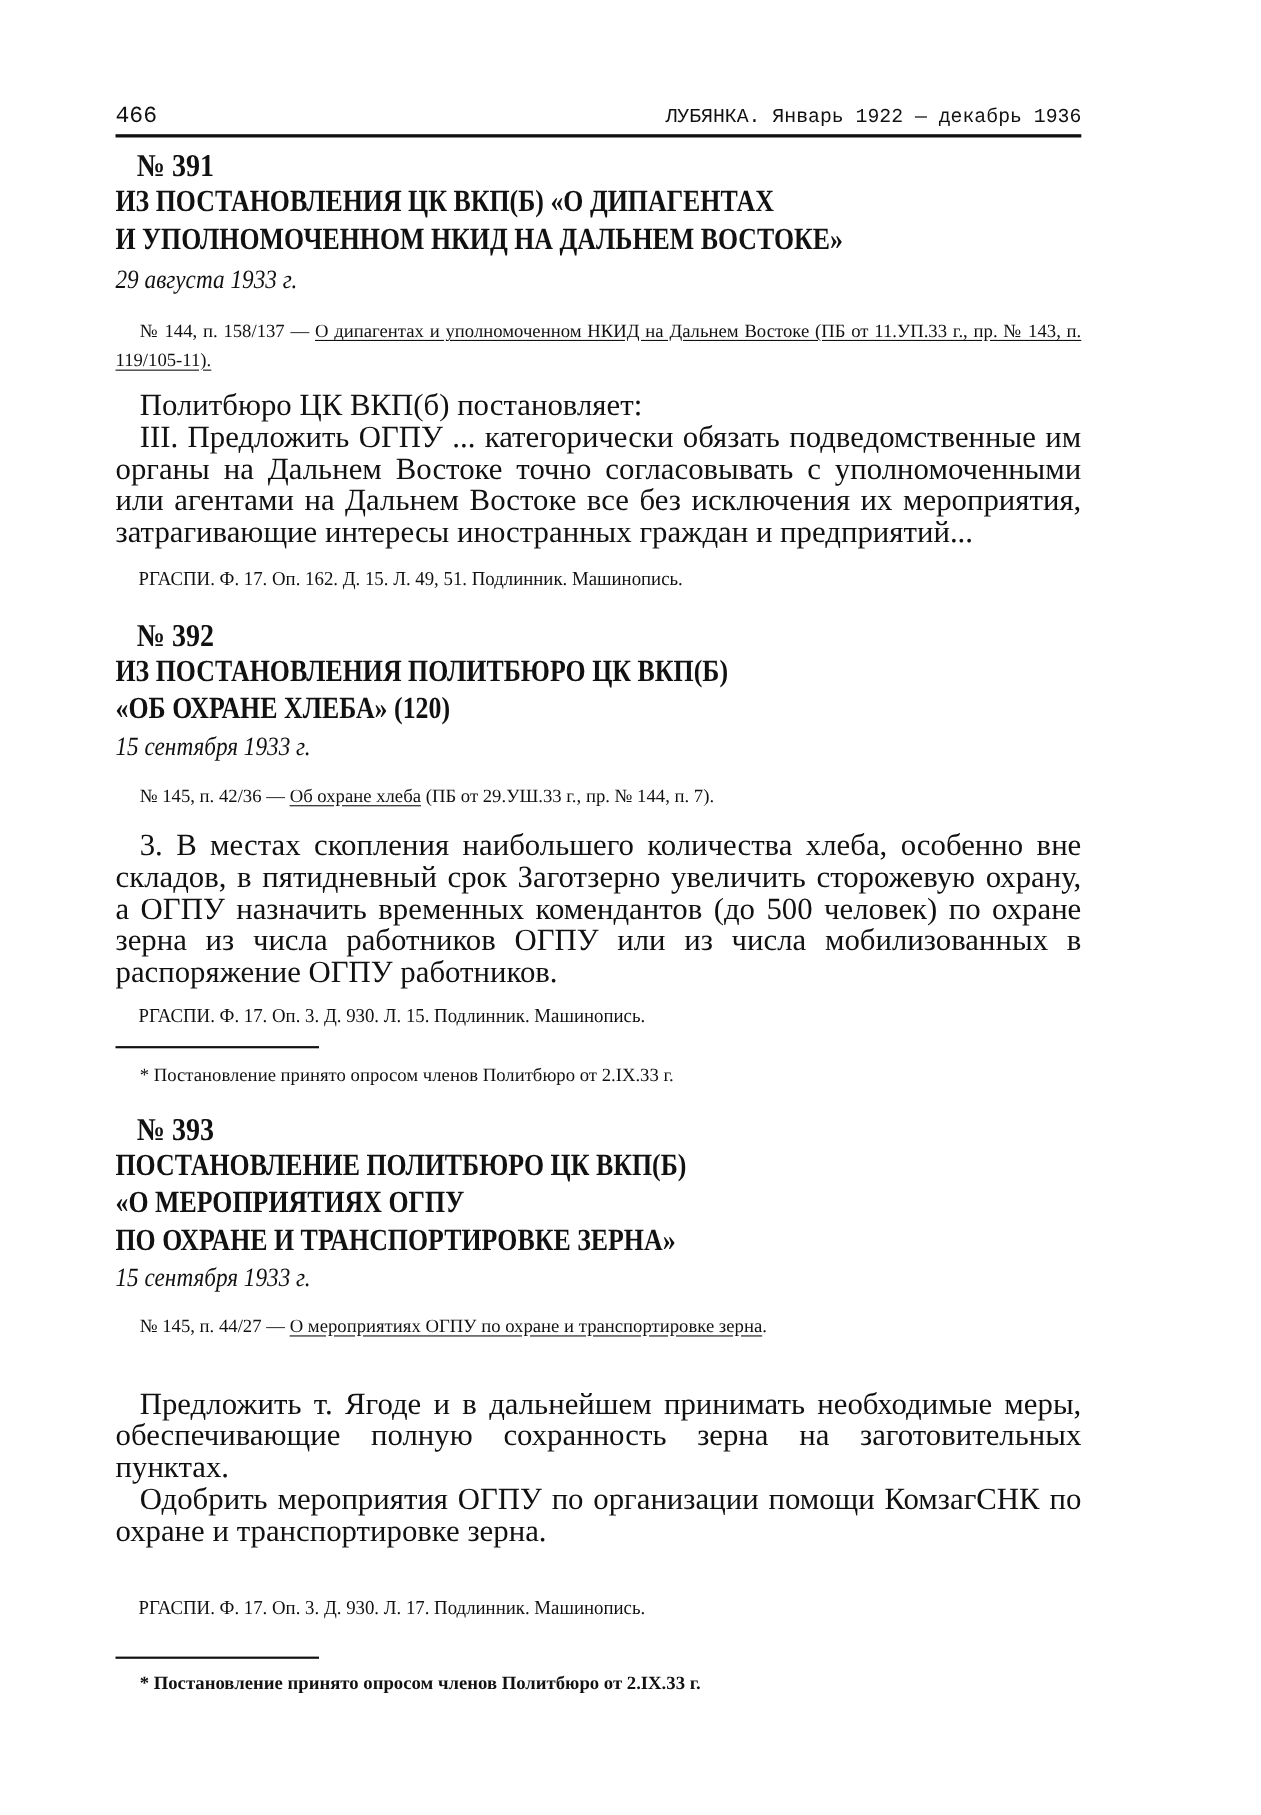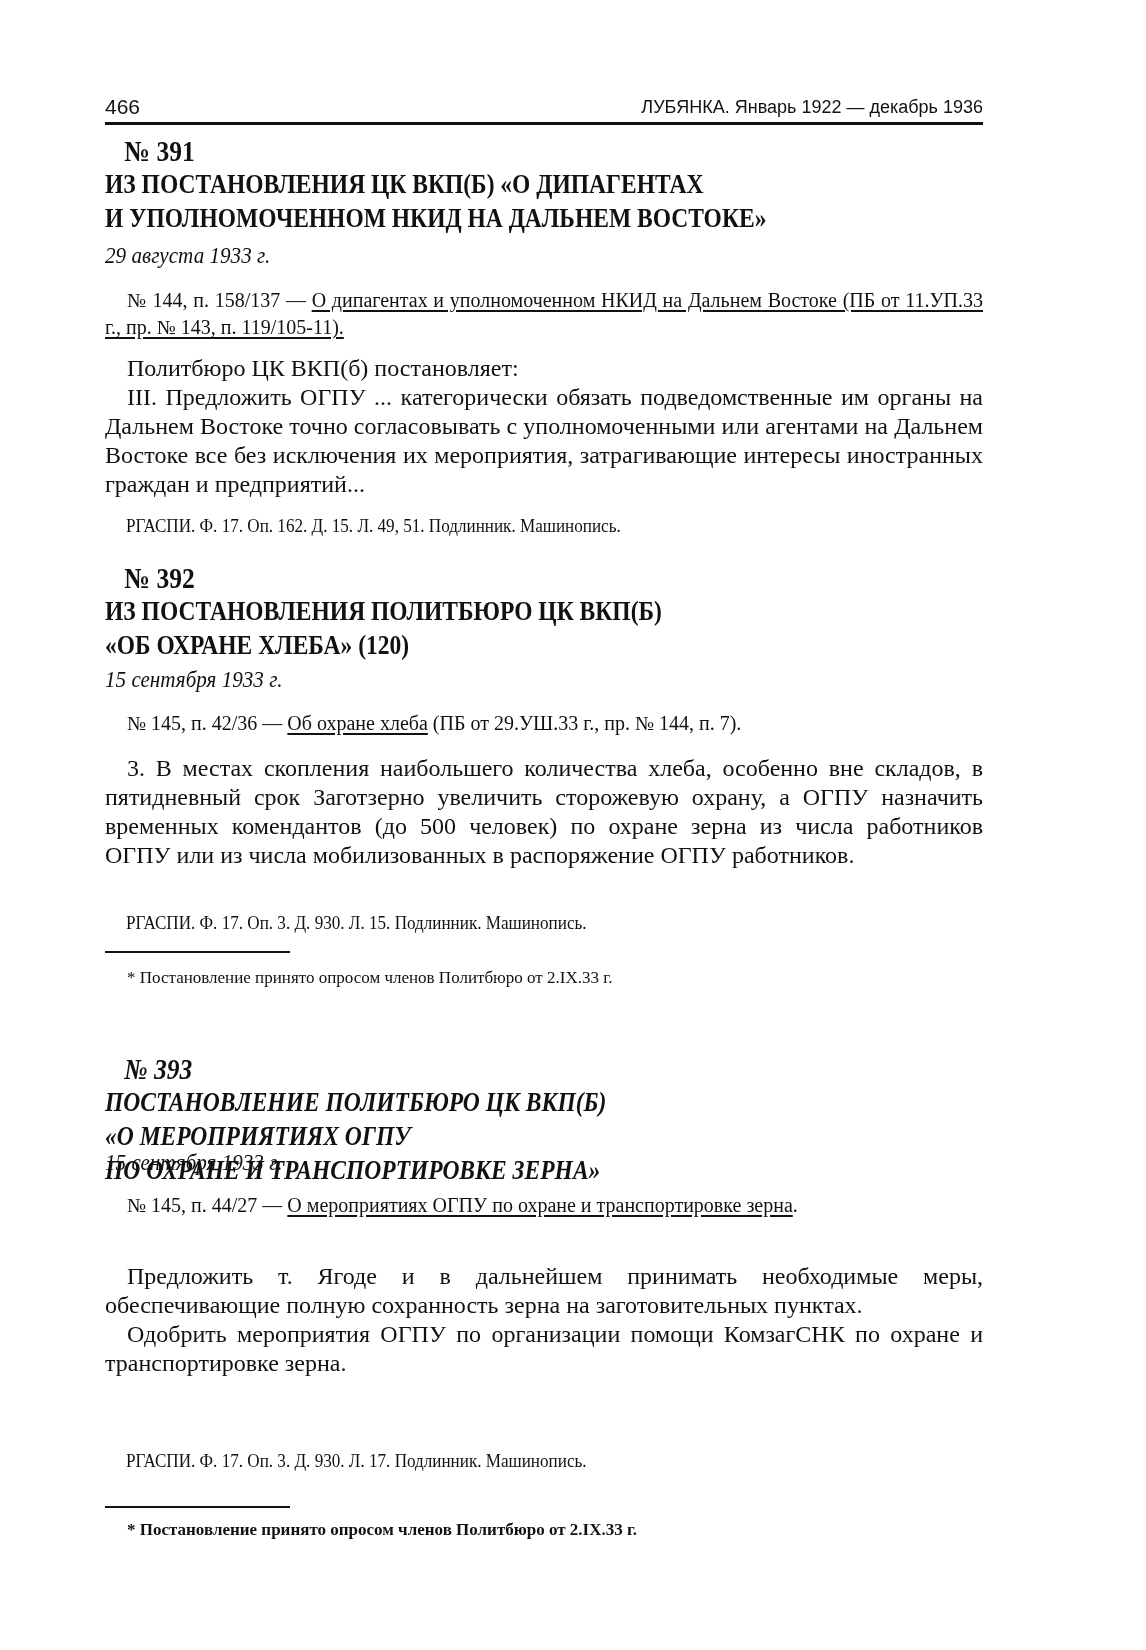--- a/index.html
+++ b/index.html
@@ -1,28 +1,28 @@
 <!DOCTYPE html>
 <html><head>
 <meta charset="utf-8">
 <style>
   html, body { margin:0; padding:0; background:#ffffff; }
   body { width:1146px; height:1650px; position:relative; overflow:hidden; color:#111; font-family:"Liberation Serif", serif; }
   .page { position:absolute; left:105px; top:0; width:878px; }
-  .runhead { position:absolute; top:95px; left:0; width:878px; height:26px; font-family:Liberation Sans, sans-serif; font-size:18px; }
+  .runhead { position:absolute; top:95px; left:0; width:878px; height:26px; font-family:Liberation Mono, monospace; font-size:18px; }
   .runhead .num { position:absolute; left:0; top:0; font-size:21px; }
   .runhead .title { position:absolute; right:0; top:2px;text-align:right; }
   .rule { position:absolute; left:0; top:122px; width:878px; height:3px; background:#111; }
   .abs { position:absolute; left:0; width:878px; }
   .docnum { font-weight:bold; font-size:29px; line-height:32px; padding-left:22px; font-family:"Liberation Serif", serif; transform:scaleX(0.88); transform-origin:left; }
   .doctitle { font-weight:bold; font-size:28px; line-height:34px; text-transform:uppercase; transform:scaleX(0.84); transform-origin:left; white-space:nowrap; }
   .date { font-style:italic; font-size:24px; line-height:28px; transform:scaleX(0.88); transform-origin:left; }
-  .ref { font-size:20px; line-height:27px; text-indent:22px; text-align:justify; }
+  .ref { font-size:17px; line-height:27px; text-indent:22px; text-align:justify; }
   .ref u { text-decoration:underline; text-underline-offset:3px; }
-  .para { font-size:24px; line-height:29px; text-indent:22px; text-align:justify; }
+  .para { font-size:28px; line-height:29px; text-indent:22px; text-align:justify; }
   .source { font-size:18px; line-height:22px; padding-left:22px; transform:scaleX(0.95); transform-origin:left; }
   .fnrule { width:185px; height:2px; background:#111; }
   .fn { font-size:17px; line-height:20px; padding-left:22px; }
   .fn.bold { font-weight:bold; }
 </style>
 </head>
 <body>
 
 <div class="page">
 
@@ -56,21 +56,21 @@
   <div class="abs ref" style="top:710px;">
     <span>№ 145, п. 42/36 — </span><u>Об охране хлеба</u><span> (ПБ от 29.УШ.33 г., пр. № 144, п. 7).</span>
   </div>
   <div class="abs" style="top:754px;font-family:Liberation Serif, serif;">
     <div class="para">3. В местах скопления наибольшего количества хлеба, особенно вне складов, в пятидневный срок Заготзерно увеличить сторожевую охрану, а ОГПУ назначить временных комендантов (до 500 человек) по охране зерна из числа работников ОГПУ или из числа мобилизованных в распоряжение ОГПУ работников.</div>
   </div>
   <div class="abs source" style="top:912px;">РГАСПИ. Ф. 17. Оп. 3. Д. 930. Л. 15. Подлинник. Машинопись.</div>
   <div class="abs fnrule" style="top:951px;"></div>
   <div class="abs fn" style="top:968px;">* Постановление принято опросом членов Политбюро от 2.IX.33 г.</div>
 
-  <div class="abs" style="top:1053px;font-style:italic;">
+  <div class="abs" style="top:1011px;">
     <div class="docnum">№ 393</div>
     <div class="doctitle">ПОСТАНОВЛЕНИЕ ПОЛИТБЮРО ЦК ВКП(б)</div>
     <div class="doctitle">«О МЕРОПРИЯТИЯХ ОГПУ</div>
     <div class="doctitle">ПО ОХРАНЕ И ТРАНСПОРТИРОВКЕ ЗЕРНА»</div>
   </div>
   <div class="abs date" style="top:1148px;">15 сентября 1933 г.</div>
   <div class="abs ref" style="top:1192px;">
     <span>№ 145, п. 44/27 — </span><u>О мероприятиях ОГПУ по охране и транспортировке зерна</u><span>.</span>
   </div>
   <div class="abs" style="top:1262px;">

